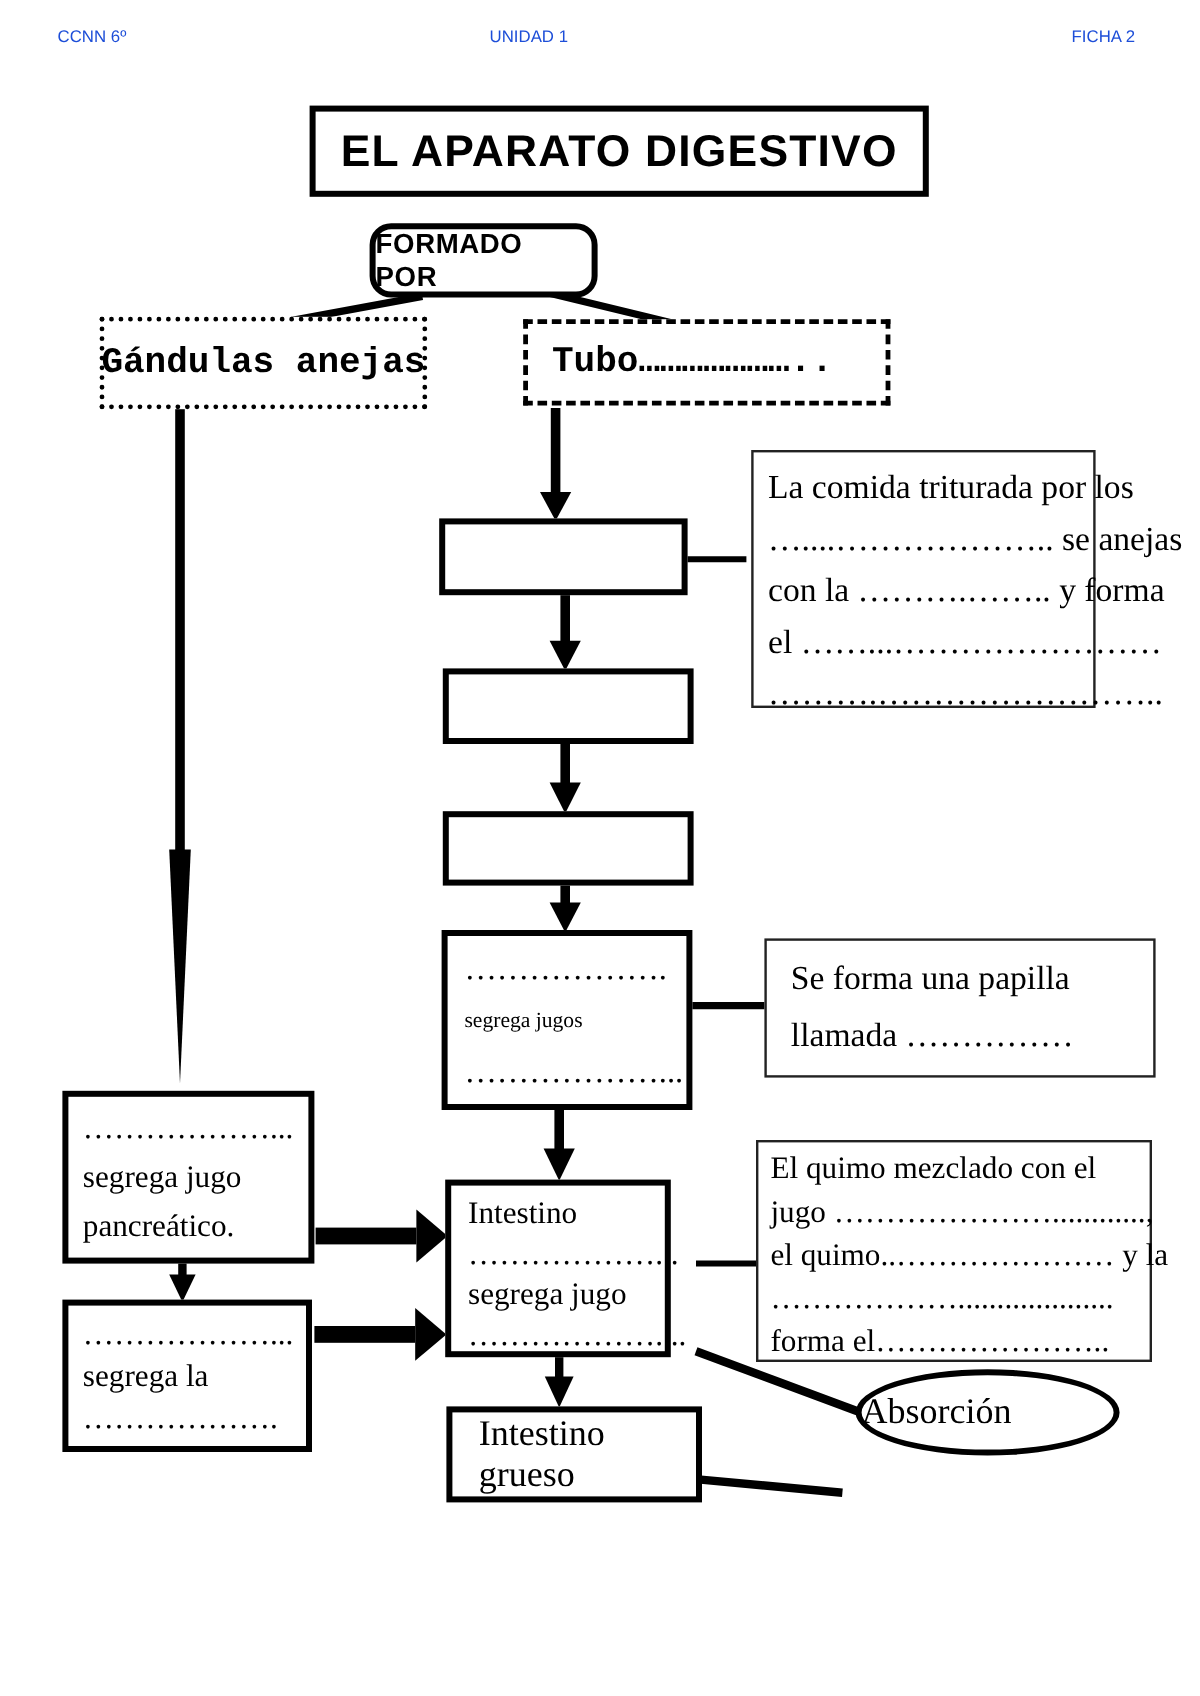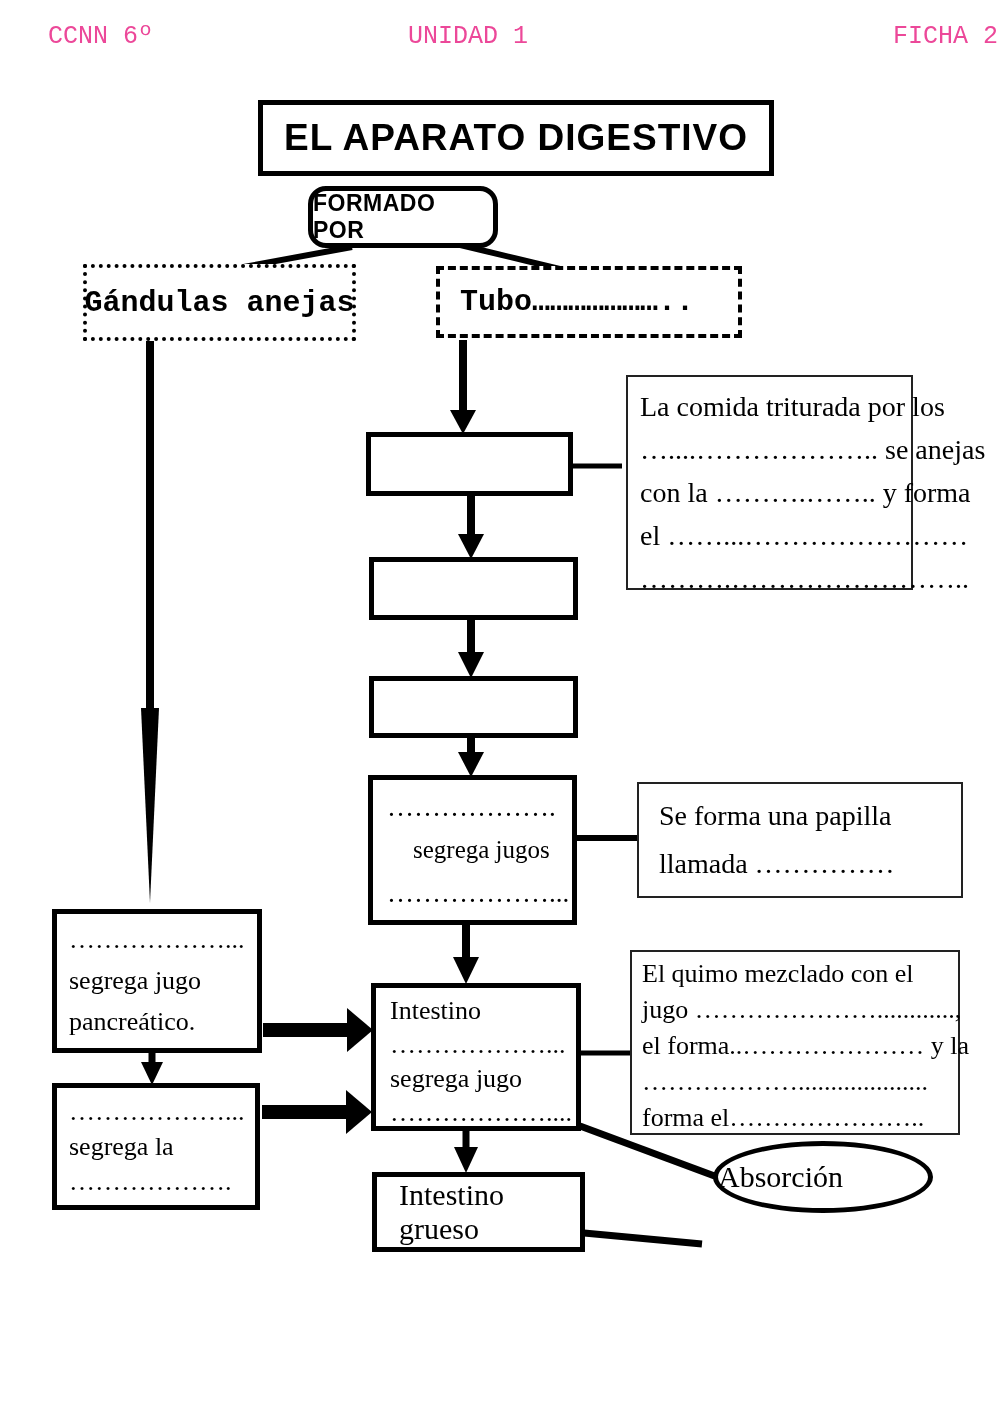--- a/index.html
+++ b/index.html
@@ -2,21 +2,21 @@
 <html><head>
 <meta charset="utf-8">
 <style>
   html,body { margin:0; padding:0; background:#ffffff; }
   .page {
     position:relative; width:1000px; height:1413px; background:#ffffff;
     font-family:"Liberation Serif", serif; color:#000; overflow:hidden;
   }
   .abs { position:absolute; box-sizing:border-box; }
   svg.connectors { position:absolute; left:0; top:0; width:1000px; height:1413px; }
-  .hdr { font-family:Liberation Mono, monospace; font-size:25px; color:#ec4899; white-space:nowrap; }
+  .hdr { font-family:Liberation Sans, sans-serif; font-size:14px; color:#1d4ed8; white-space:nowrap; }
   .box { position:absolute; box-sizing:border-box; background:#fff; border:5px solid #000; }
   .thin-box { border-width:2px; border-color:#222; }
   .title-box { display:flex; align-items:center; justify-content:center; }
   .title-text { font-family:"Liberation Sans", sans-serif; font-weight:bold; font-size:37px; letter-spacing:1px; white-space:nowrap; }
   .formado-box { border-radius:18px; display:flex; align-items:center; justify-content:center; }
   .formado-text { font-family:"Liberation Sans", sans-serif; font-weight:bold; font-size:23px; letter-spacing:0.5px; }
   .branch-box { display:flex; align-items:center; }
   .branch-text { font-family:Liberation Mono, monospace; font-weight:bold; font-size:30px; white-space:nowrap; }
   .dotted-border { border:4px dotted #000; justify-content:center; }
   .dashed-border { border:4px dashed #000; padding-left:20px; }
@@ -70,46 +70,46 @@
     <rect x="263" y="1023" width="84" height="14" fill="#000"></rect>
     <polygon points="347,1008 373,1030 347,1052" fill="#000"></polygon>
     <rect x="262" y="1105" width="84" height="14" fill="#000"></rect>
     <polygon points="346,1090 372,1112 346,1134" fill="#000"></polygon>
   </svg>
 
   <div class="abs hdr" style="left:48px; top:22px;">CCNN 6º</div>
   <div class="abs hdr" style="left:408px; top:22px;">UNIDAD 1</div>
   <div class="abs hdr" style="left:893px; top:22px;">FICHA 2</div>
 
-  <div class="box title-box" style="left:258px; top:100px; width:516px; height:76px;">
+  <div class="box title-box" style="left:258px; top:88px; width:516px; height:76px;">
     <span class="title-text">EL APARATO DIGESTIVO</span>
   </div>
 
   <div class="box formado-box" style="left:308px; top:186px; width:190px; height:62px;">
     <span class="formado-text">FORMADO POR</span>
   </div>
 
   <div class="box branch-box dotted-border" style="left:83px; top:264px; width:273px; height:77px;">
     <span class="branch-text">Gándulas anejas</span>
   </div>
   <div class="box branch-box dashed-border" style="left:436px; top:266px; width:306px; height:72px;">
     <span class="branch-text">Tubo…………………..</span>
   </div>
 
   <div class="box" style="left:366px; top:432px; width:207px; height:64px;"></div>
   <div class="box" style="left:369px; top:557px; width:209px; height:63px;"></div>
   <div class="box" style="left:369px; top:676px; width:209px; height:62px;"></div>
 
   <div class="box organ-box" style="left:368px; top:775px; width:209px; height:150px;">
     <div class="organ-line" style="font-size:27px;">……………….</div>
-    <div class="organ-line" style="font-size:25px;margin-left:26px;">segrega jugos</div>
+    <div class="organ-line" style="font-size:18px;">segrega jugos</div>
     <div class="organ-line" style="font-size:27px;">………………...</div>
   </div>
 
-  <div class="box organ-box" style="left:371px; top:983px; width:210px; height:148px;">
+  <div class="box organ-box" style="left:371px; top:983px; width:188px; height:148px;">
     <div class="organ-line">Intestino</div>
     <div class="organ-line">………………...</div>
     <div class="organ-line">segrega jugo</div>
     <div class="organ-line">………………....</div>
   </div>
 
   <div class="box" style="left:372px; top:1172px; width:213px; height:80px; display:flex; align-items:center; padding-left:22px;">
     <span class="big-label">Intestino grueso</span>
   </div>
 
@@ -134,21 +134,21 @@
   </div>
 
   <div class="box thin-box note-box" style="left:637px; top:782px; width:326px; height:116px; padding:8px 20px;">
     <div class="papilla-line">Se forma una papilla</div>
     <div class="papilla-line">llamada ……………</div>
   </div>
 
   <div class="box thin-box note-box" style="left:630px; top:950px; width:330px; height:185px; padding:4px 10px;">
     <div class="chyme-line">El quimo mezclado con el</div>
     <div class="chyme-line">jugo …………………............,</div>
-    <div class="chyme-line">el forma..………………… y la</div>
+    <div class="chyme-line">el quimo..………………… y la</div>
     <div class="chyme-line">………………....................</div>
     <div class="chyme-line">forma el…………………..</div>
   </div>
 
   <div class="ellipse" style="left:713px; top:1141px; width:220px; height:72px;">
     <span class="ellipse-text">Absorción</span>
   </div>
 
 </div>
 

